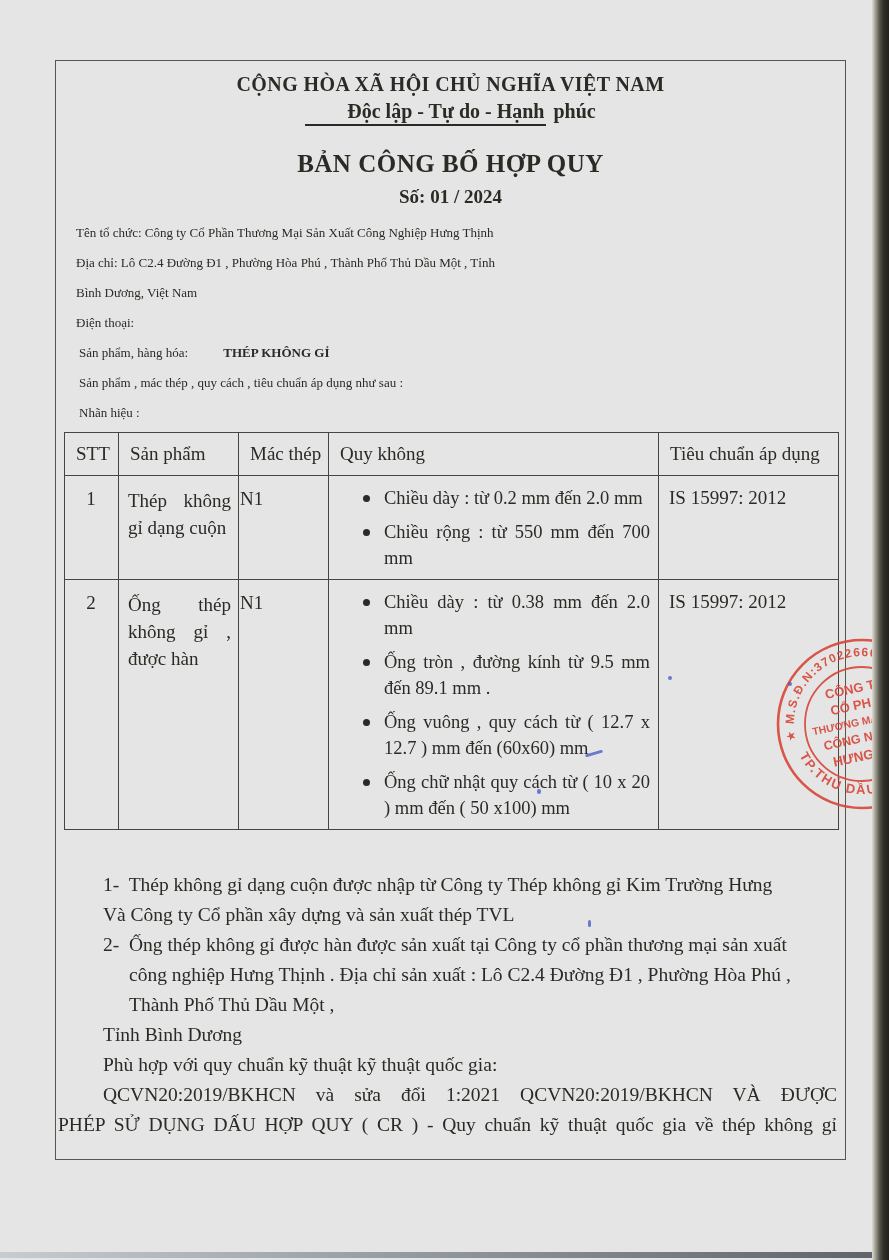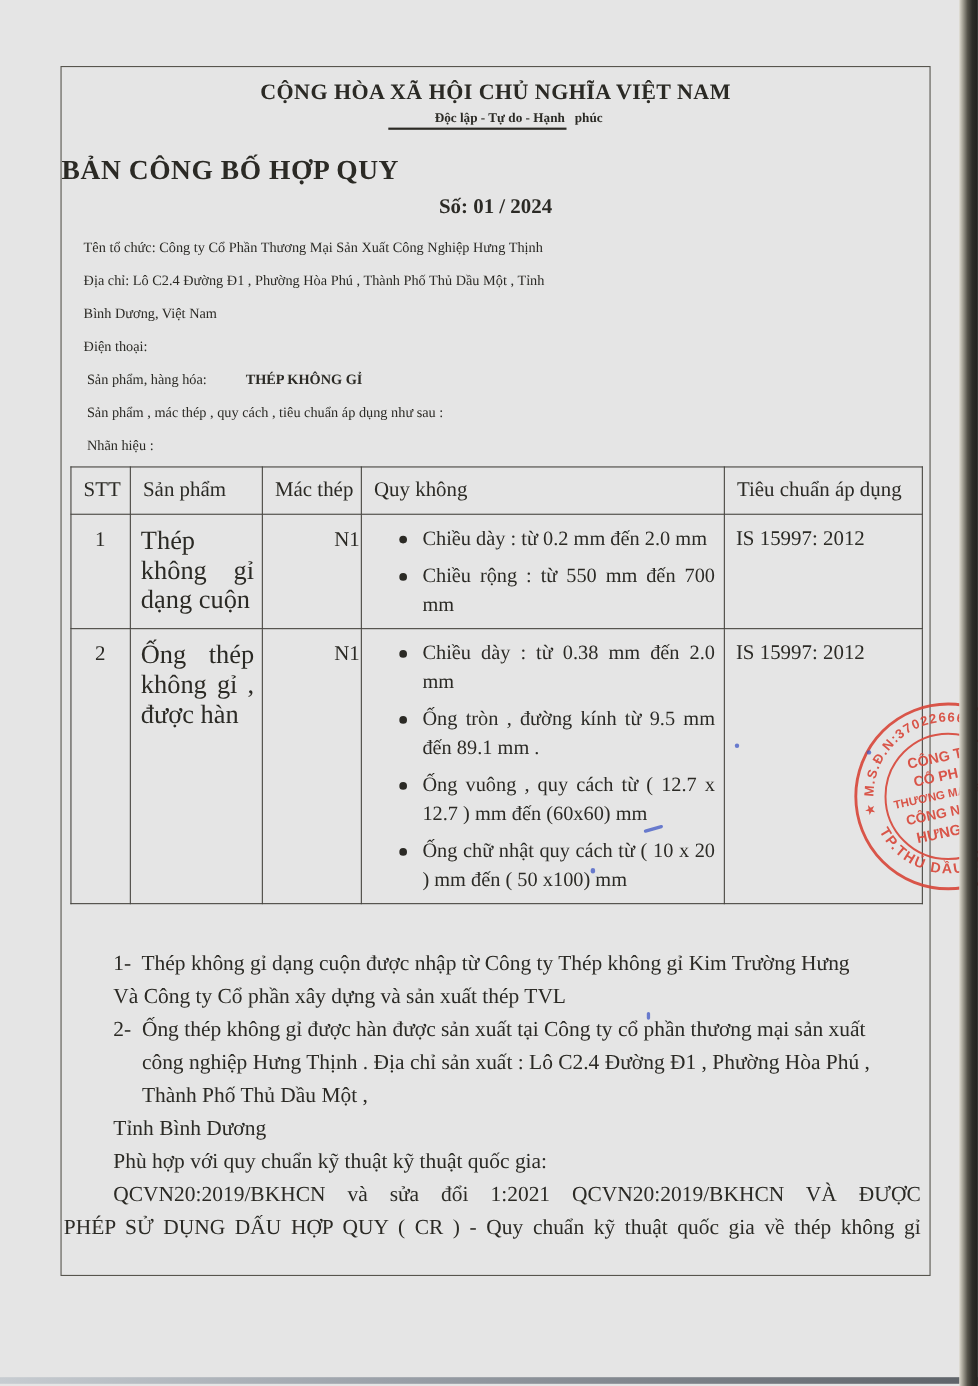--- a/index.html
+++ b/index.html
@@ -7,39 +7,39 @@
     position:relative;width:889px;height:1260px;overflow:hidden;
     background:#e5e5e5;
     font-family:"Liberation Serif","DejaVu Serif",serif;
     color:#2b2a25;
   }
   .frame{
     position:absolute;left:55px;top:60px;width:791px;height:1100px;
     border:1px solid #57554e;box-sizing:border-box;
   }
   .nat-title{margin:12px 0 0 0;text-align:center;font-weight:bold;font-size:20px;letter-spacing:.4px;}
-  .motto{margin:4px 0 0 0;text-align:center;font-weight:bold;font-size:12px;}
+  .motto{margin:4px 0 0 0;text-align:center;font-weight:bold;font-size:20px;}
   .motto .underlined{display:inline-block;border-bottom:2px solid #2b2a25;padding:0 2px 1px 42px;}
   .motto .tail{margin-left:7px;}
-  .doc-title{margin:24px 0 0 0;text-align:left;font-weight:bold;font-size:25px;letter-spacing:.5px;}
+  .doc-title{margin:24px 0 0 0;text-align:center;font-weight:bold;font-size:25px;letter-spacing:.5px;}
   .doc-no{margin:8px 0 0 0;text-align:center;font-size:19px;font-weight:bold;}
 
   .body-block{margin-top:10px;font-size:13px;line-height:30px;}
   .p{margin:0 8px 0 20px;white-space:nowrap;}
   .p-in{margin-left:23px;}
   .bold{font-weight:bold;margin-left:32px;}
 
   table.spec{border-collapse:collapse;table-layout:fixed;margin:4px 0 0 8px;width:774px;font-size:19px;}
   table.spec th,table.spec td{border:1px solid #474540;box-sizing:border-box;vertical-align:top;}
   table.spec th{font-weight:normal;text-align:left;height:43px;vertical-align:middle;padding:0 0 0 11px;}
   th.c-stt,td.c-stt{text-align:center;padding-left:0;}
   td.c-stt{padding-top:12px;}
-  td.c-prod{padding:11px 7px 0 9px;text-align:justify;font-size:24px;line-height:27px;}
+  td.c-prod{padding:11px 7px 0 9px;text-align:justify;font-size:19px;line-height:27px;}
   th.c-grade{text-align:center;padding-left:0;}
-  td.c-grade{text-align:right;padding-top:12px;}
+  td.c-grade{text-align:left;padding-top:12px;}
   td.c-spec{padding:9px 8px 0 28px;}
   td.c-spec ul{margin:0;padding:0;list-style:none;}
   td.c-spec li{position:relative;padding-left:27px;margin:0 0 8px 0;text-align:justify;font-size:18.5px;line-height:26px;}
   td.c-spec li::before{content:"";position:absolute;left:6px;top:10px;width:7px;height:7px;border-radius:50%;background:#2b2a25;}
   td.c-std{padding:11px 6px 0 10px;}
   tr.r1 td{height:93px;}
   tr.r2 td{height:240px;}
 
   .notes{margin-top:40px;font-size:19.5px;line-height:30px;}
   .n1{margin:0 8px 0 47px;white-space:nowrap;}

